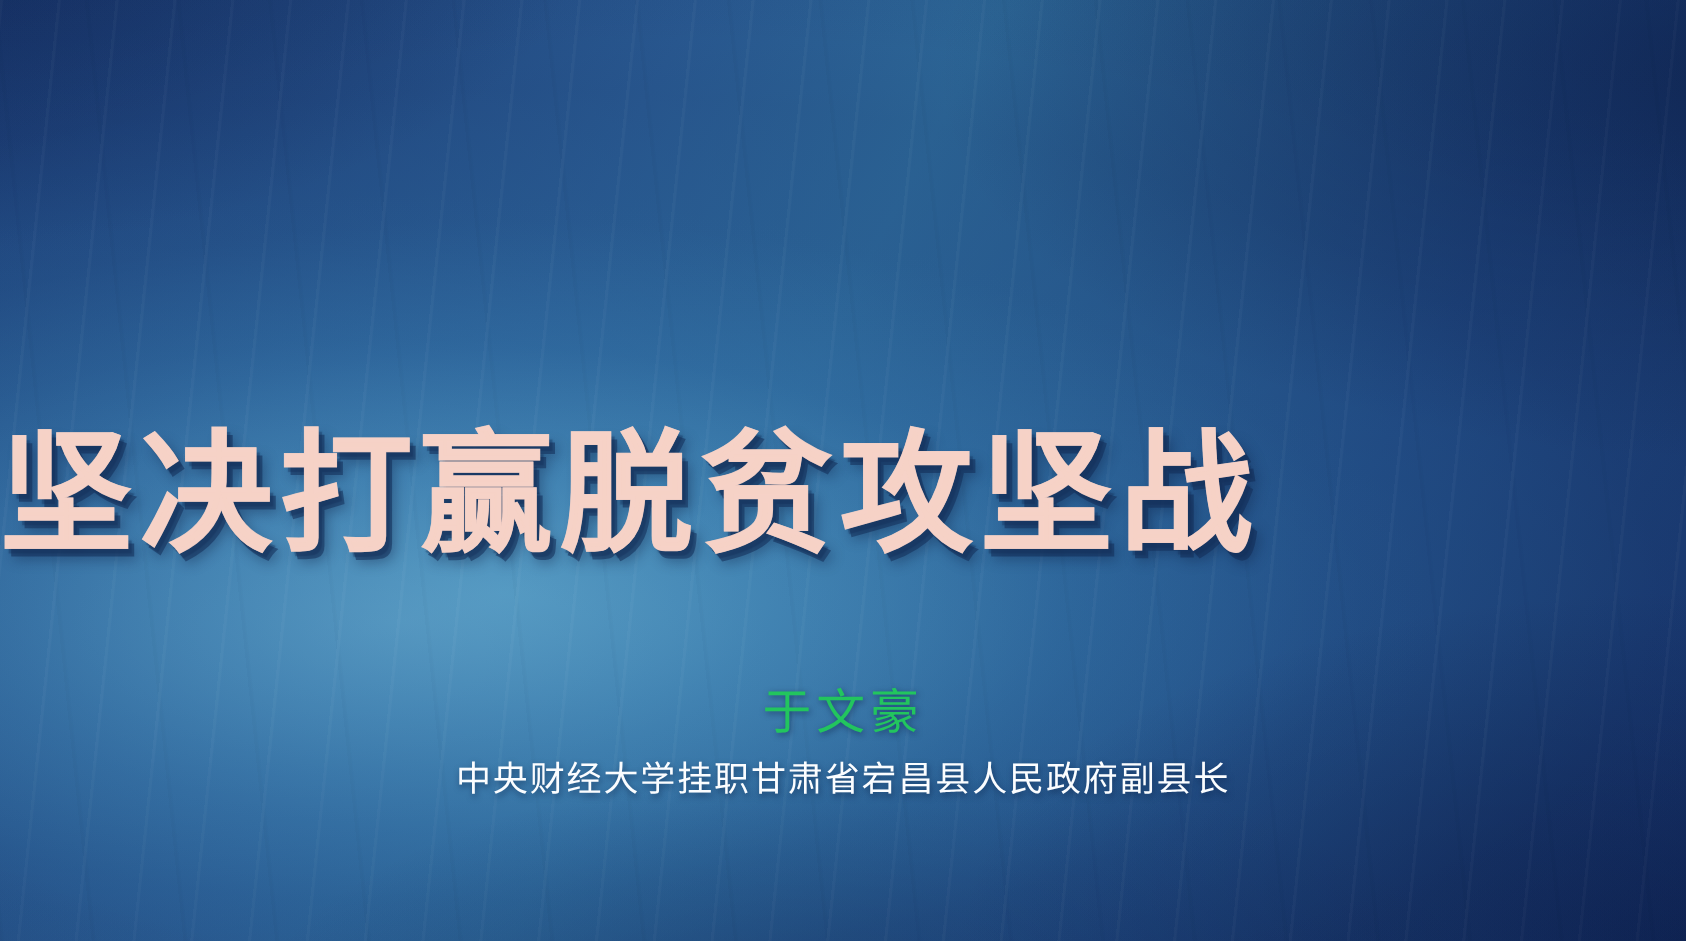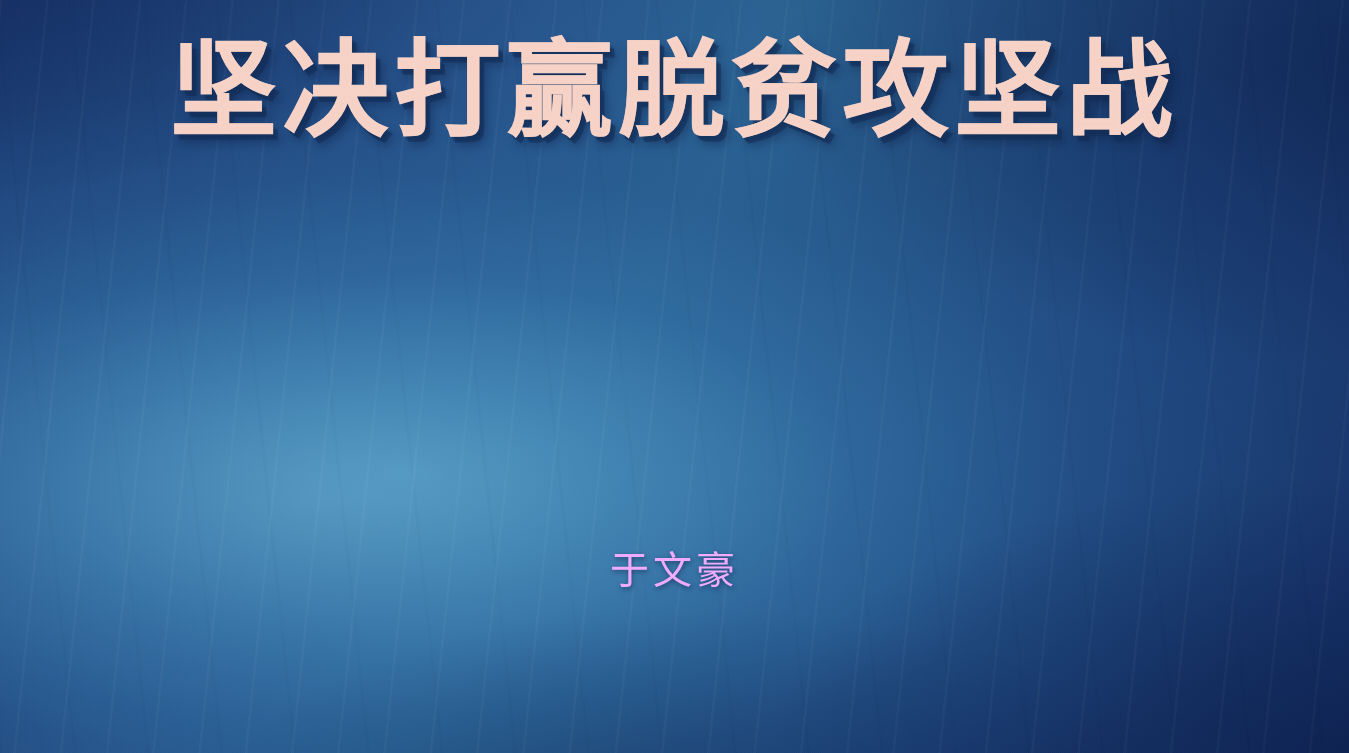--- a/index.html
+++ b/index.html
@@ -88,21 +88,21 @@
       rgba(6,18,52,0.38) 100%);
   }
 
   
   #content {
     position: relative;
     z-index: 5;
     width: 100%;
     height: 100%;
     display: flex;
-    flex-direction: column;
+    flex-direction: row;
     align-items: center;
   }
 
   
   .headline {
     margin-top: 38px;
     text-align: center;
     line-height: 1.0;
   }
   .headline-line {
@@ -146,21 +146,21 @@
     left: 0;
     right: 0;
     top: 548px;
     text-align: center;
   }
   .presenter-name {
     font-family: "DejaVu Sans", "Liberation Sans", sans-serif;
     font-weight: 400;
     font-size: 39px;
     letter-spacing: 4px;
-    color: #f0abfc;
+    color: #22c55e;
     text-shadow: 1px 2px 5px rgba(10,28,64,0.55);
     line-height: 1.18;
   }
   .presenter-role {
     margin-top: 13px;
     font-family: "DejaVu Sans", "Liberation Sans", sans-serif;
     font-weight: 400;
     font-size: 28px;
     letter-spacing: 1.5px;
     color: #fbfdff;
@@ -191,16 +191,17 @@
 
   <div id="content">
 
     <div class="headline">
       <span class="headline-line headline-line-1">坚决打赢脱贫攻坚战</span>
     </div>
 
 
     <div class="presenter">
       <div class="presenter-name">于文豪</div>
+      <div class="presenter-role">中央财经大学挂职甘肃省宕昌县人民政府副县长</div>
     </div>
 
   </div>
 </div>
 
 </body></html>

